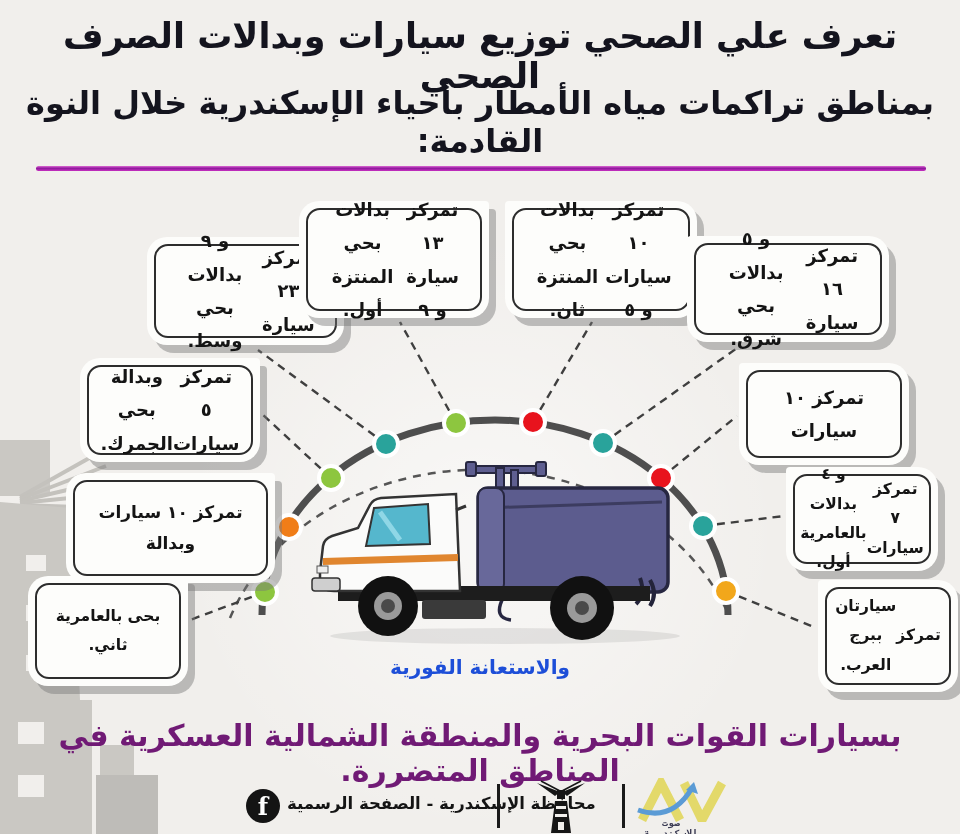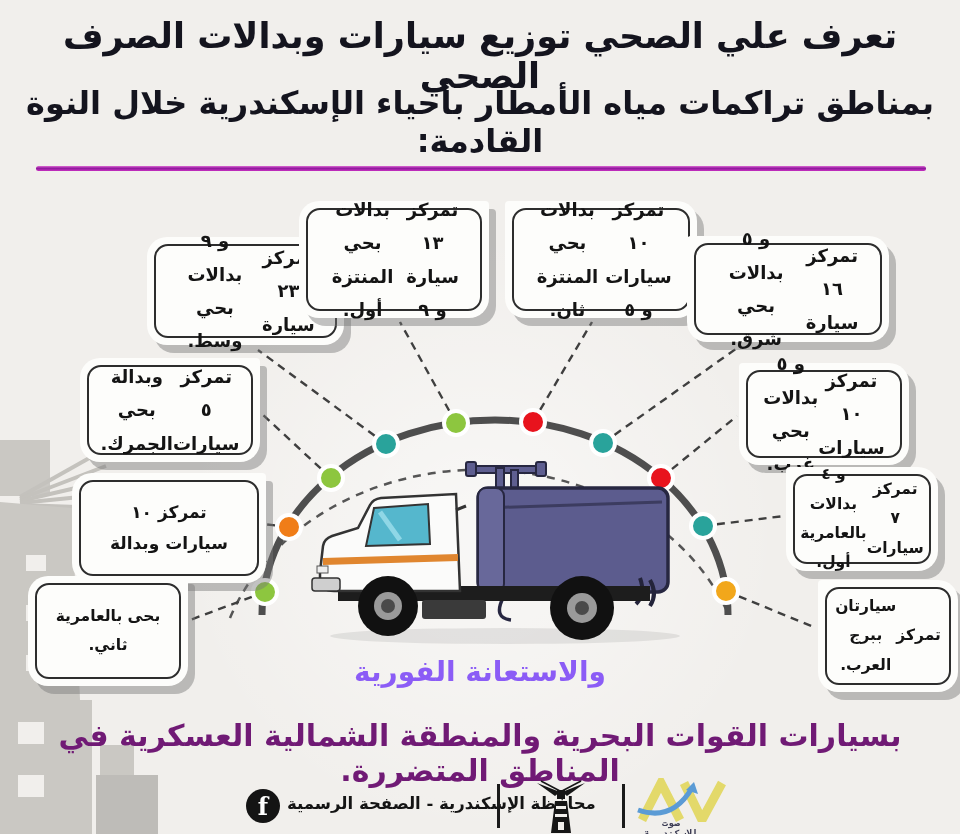--- a/index.html
+++ b/index.html
@@ -32,29 +32,29 @@
     display:flex; flex-direction:row; align-items:center; justify-content:center;
     direction:rtl; text-align:center; font-weight:bold; color:#141414;
     font-size:18px; line-height:1.85; padding:2px 16px; }
   .bubble.sm .inner { font-size:15.5px; line-height:1.9; }
   .b1 {left:147px; top:237px; width:197px; height:108px;}
   .b2 {left:299px; top:201px; width:190px; height:117px;}
   .b3 {left:505px; top:201px; width:192px; height:117px;}
   .b4 {left:687px; top:236px; width:202px; height:106px;}
   .b5 {left:80px;  top:358px; width:180px; height:104px;}
   .b6 {left:739px; top:363px; width:170px; height:102px;}
-  .b7 {left:72px;  top:473px; width:194px; height:110px; }
+  .b7 {left:66px;  top:473px; width:209px; height:110px; }
   .b7 .inner{font-size:17px;}
   .b8 {left:786px; top:467px; width:152px; height:104px;}
   .b9 {left:28px;  top:576px; width:160px; height:110px;}
   .b10{left:818px; top:580px; width:140px; height:112px;}
 
   
   #center-caption { top:655px; width:100%; text-align:center; direction:rtl;
-    font-size:28px; font-weight:bold; color:#8b5cf6; }
+    font-size:20px; font-weight:bold; color:#1d4ed8; }
   #bottom-statement { top:718px; width:100%; text-align:center; direction:rtl;
     font-size:30px; font-weight:bold; color:#701a75; }
 
   
   .fb-icon { left:246px; top:789px; width:34px; height:34px; border-radius:50%;
     background:#141414; color:#fff; display:flex; align-items:center; justify-content:center;
     font-size:24px; font-weight:bold; font-family:"DejaVu Serif", serif; }
   #fb-label { left:287px; top:794px; direction:rtl; font-size:16.5px; font-weight:bold; color:#141414; }
   .foot-bar { width:3px; height:44px; background:#1a1a1a; top:784px; }
   #bar1 { left:497px; } #bar2 { left:622px; }
@@ -193,21 +193,20 @@
 </div>
 <div class="bubble b5 tail-tr">
   <div class="inner">
       <span>تمركز ٥ سيارات</span>
       <span>وبدالة بحي الجمرك.</span>
     </div>
 </div>
 <div class="bubble b6 tail-tl">
   <div class="inner">
       <span>تمركز ١٠ سيارات</span>
-      <span>و ٥ بدالات بحي غرب.</span>
     </div>
 </div>
 <div class="bubble b7 tail-tr">
   <div class="inner">
       <span>تمركز ١٠ سيارات وبدالة</span>
     </div>
 </div>
 <div class="bubble b8 sm tail-tl">
   <div class="inner">
       <span>تمركز ٧ سيارات</span>

